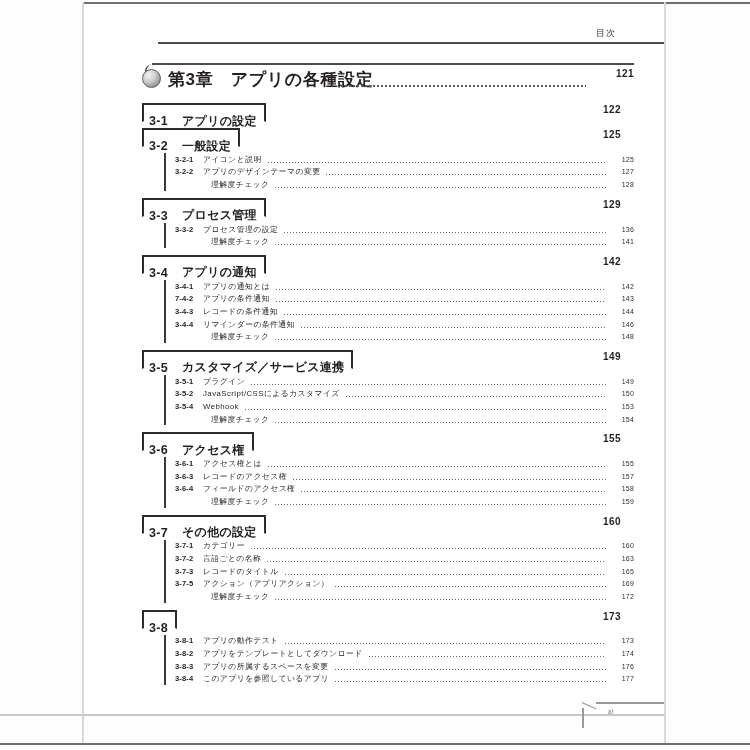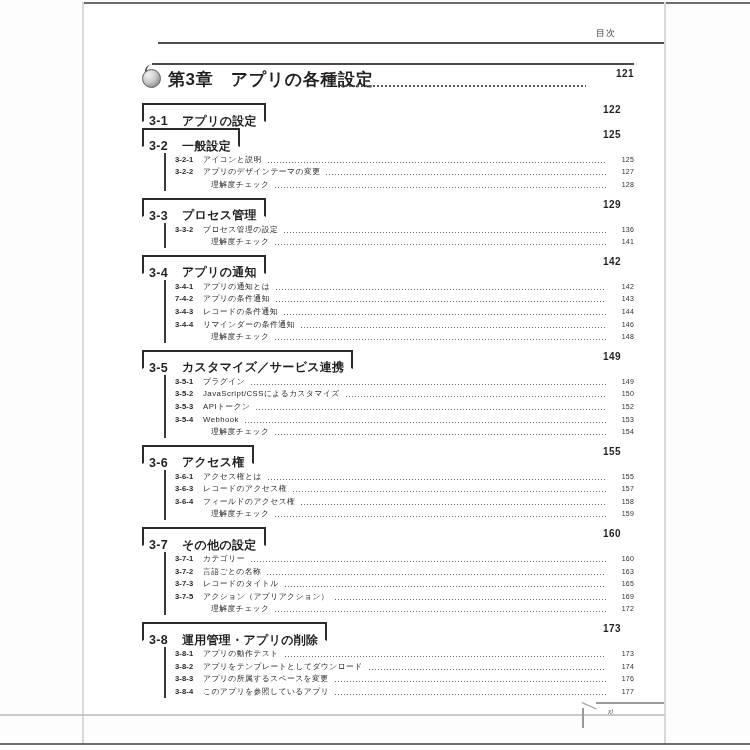--- a/index.html
+++ b/index.html
@@ -379,26 +379,20 @@
             <span class="sub-leader"></span>
             <span class="sub-page">149</span>
           </div>
           <div class="subitem">
             <span class="sub-num">3-5-2</span>
             <span class="sub-label">JavaScript/CSSによるカスタマイズ</span>
             <span class="sub-leader"></span>
             <span class="sub-page">150</span>
           </div>
           <div class="subitem">
-            <span class="sub-num">3-5-3</span>
-            <span class="sub-label">APIトークン</span>
-            <span class="sub-leader"></span>
-            <span class="sub-page">152</span>
-          </div>
-          <div class="subitem">
             <span class="sub-num">3-5-4</span>
             <span class="sub-label">Webhook</span>
             <span class="sub-leader"></span>
             <span class="sub-page">153</span>
           </div>
           <div class="subitem nonum">
             <span class="sub-num"></span>
             <span class="sub-label">理解度チェック</span>
             <span class="sub-leader"></span>
             <span class="sub-page">154</span>
@@ -472,21 +466,20 @@
           <div class="subitem nonum">
             <span class="sub-num"></span>
             <span class="sub-label">理解度チェック</span>
             <span class="sub-leader"></span>
             <span class="sub-page">172</span>
           </div>
         </div>
         <div class="section">
           <div class="sec-box">
             <span class="sec-num">3-8</span>
-            <span class="sec-title">運用管理・アプリの削除</span>
           </div>
           <div class="sec-page">173</div>
         </div>
         <div class="subgroup">
           <div class="subitem">
             <span class="sub-num">3-8-1</span>
             <span class="sub-label">アプリの動作テスト</span>
             <span class="sub-leader"></span>
             <span class="sub-page">173</span>
           </div>

